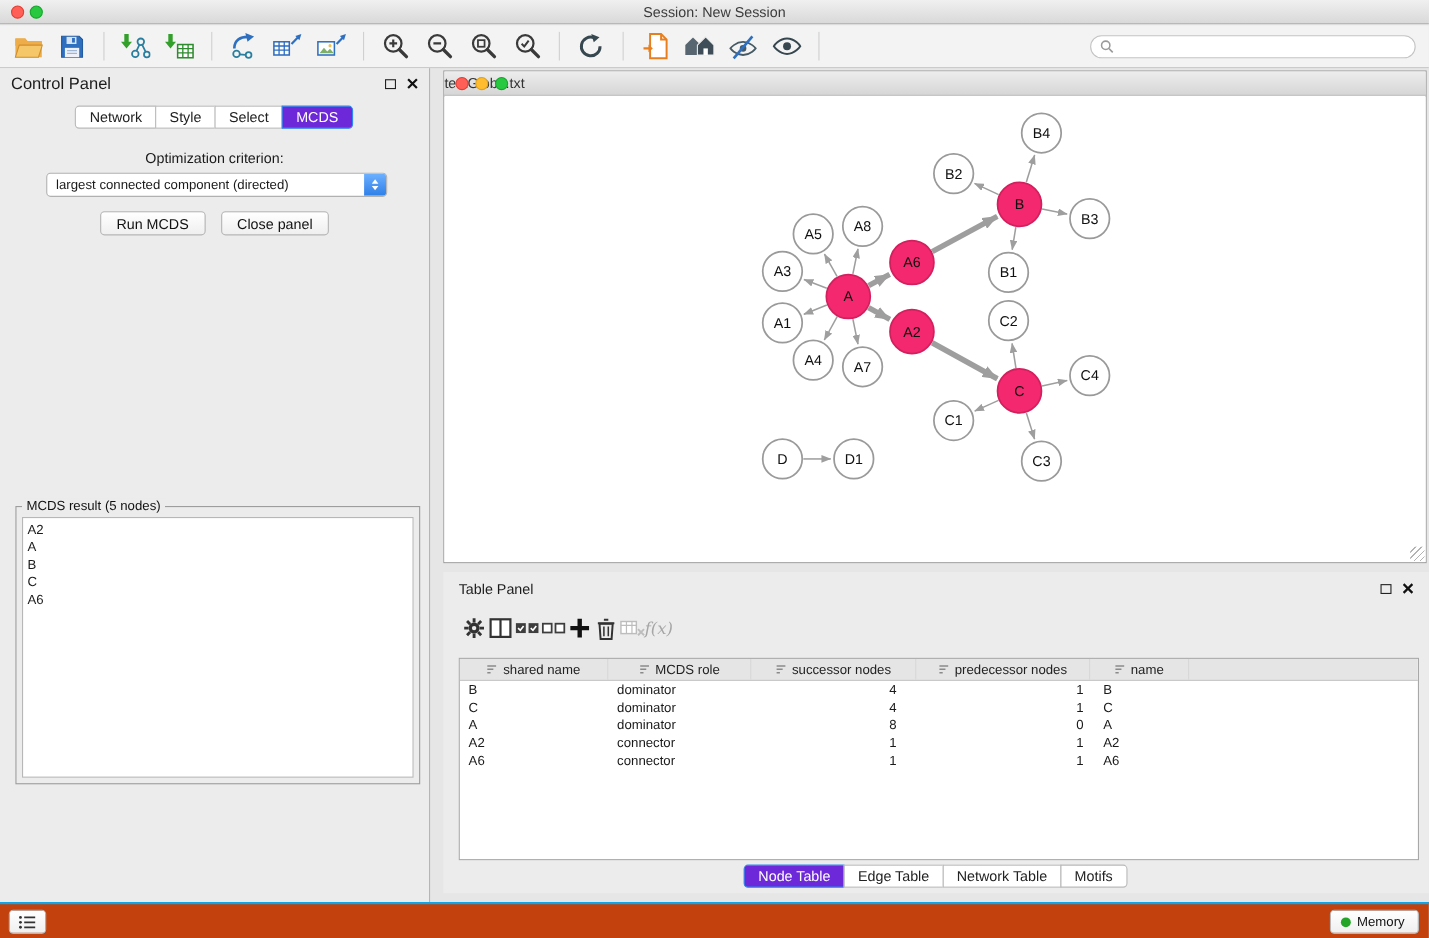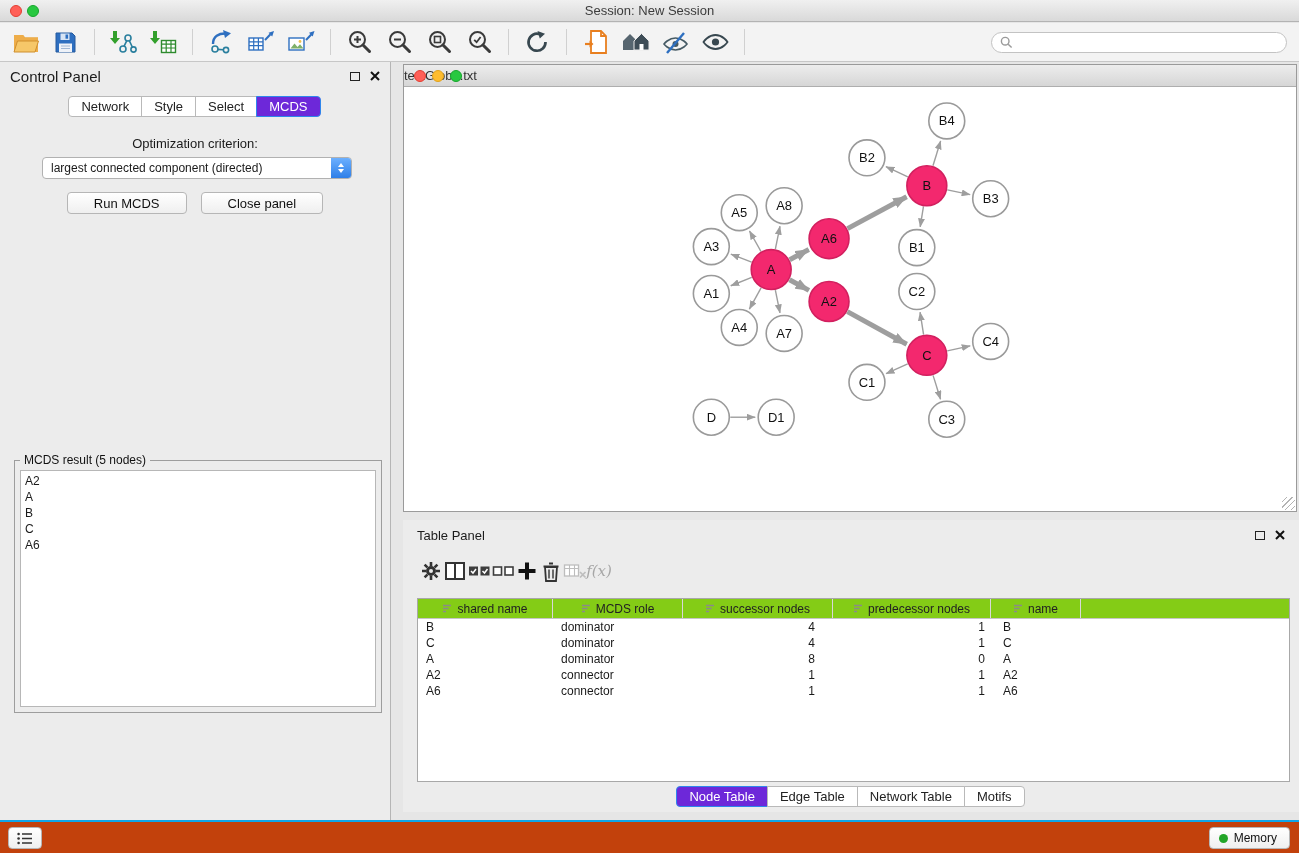--- a/index.html
+++ b/index.html
@@ -31,21 +31,21 @@
   .seg:last-child{border-radius:0 4px 4px 0}
   .seg.active{background:#6d28d9;border-color:#2f86ec;color:#fff}
   .opt-label{position:absolute;top:74px;left:0;width:100%;text-align:center;font-size:13px}
   .dropdown{position:absolute;left:42px;top:95px;width:310px;height:22px;background:#fff;border:1px solid #b1b1b1;border-radius:4px;display:flex;align-items:center;overflow:hidden}
   .dropdown .val{flex:1;padding:0 8px;font-size:12px;white-space:nowrap}
   .dd-step{width:20px;height:100%;background:linear-gradient(#6cb0ff,#2e7fe8);display:flex;flex-direction:column;align-items:center;justify-content:center}
   .tri{width:0;height:0;border-left:3.5px solid transparent;border-right:3.5px solid transparent}
   .tri.up{border-bottom:4px solid #fff;margin-bottom:2px}
   .tri.down{border-top:4px solid #fff}
   .cp-buttons{position:absolute;top:130px;left:0;width:100%;display:flex;justify-content:center;gap:14px}
-  .btn{height:22px;padding:0 26px;background:linear-gradient(#ffffff,#efefef);border:1px solid #b6b6b6;border-radius:4px;font-size:13px;display:flex;align-items:center;color:#111}
+  .btn{height:22px;padding:0 14px;background:linear-gradient(#ffffff,#efefef);border:1px solid #b6b6b6;border-radius:4px;font-size:13px;display:flex;align-items:center;color:#111}
   .result-box{position:absolute;left:14px;top:398px;width:368px;height:253px;border:1px solid #9d9d9d}
   .result-title{position:absolute;top:-8px;left:5px;background:#ececec;padding:0 4px;font-size:12px;color:#111}
   .result-list{position:absolute;left:5px;right:5px;top:9px;bottom:5px;background:#fff;border:1px solid #b7b7b7;padding:2px 4px;overflow:hidden}
   .result-item{font-size:12px;line-height:16px}
 
   
   .net-window{position:absolute;left:403px;top:64px;width:894px;height:448px;background:#fff;border:1px solid #9a9a9a}
   .nw-title{height:22px;background:linear-gradient(#ededed,#d6d6d6);border-bottom:1px solid #aeaeae;position:relative;display:flex;align-items:center;justify-content:flex-start;font-size:13px;color:#333}
   .nw-tl{position:absolute;top:5px;width:12px;height:12px;border-radius:50%}
   .nw-tl.red{left:10px;background:#ff5f57;border:1px solid #e33e32}
@@ -55,21 +55,21 @@
   .nw-canvas svg{width:100%;height:100%;display:block}
   .resize-corner{position:absolute;right:1px;bottom:1px;width:13px;height:13px;background:repeating-linear-gradient(135deg,transparent 0 3px,#b3b3b3 3px 4px)}
 
   
   .table-panel{position:absolute;left:403px;top:520px;width:896px;height:292px;background:#ececec}
   .tp-header{height:30px;display:flex;align-items:center;padding:0 14px;font-size:13px;color:#1c1c1c}
   .tp-toolbar{height:42px;display:flex;align-items:center;padding:0 16px;}
   .tp-icon{width:24px;height:24px;display:flex;align-items:center;justify-content:center}
   .fx{font-family:"DejaVu Serif",serif;font-style:italic;font-size:15px;color:#a6a6a6}
   .tp-table{position:absolute;left:14px;right:9px;top:78px;bottom:30px;background:#fff;border:1px solid #a8a8a8;overflow:hidden}
-  .tbl-header{display:flex;height:20px;background:#84cc16;border-bottom:1px solid #c6c6c6;font-size:12px}
+  .tbl-header{display:flex;height:20px;background:#e5e5e5;border-bottom:1px solid #c6c6c6;font-size:12px}
   .tbl-hcell{display:flex;align-items:center;justify-content:center;gap:5px;border-right:1px solid #d8d8d8;color:#222;flex:0 0 auto}
   .tbl-hcell.filler{flex:1 1 auto;border-right:none}
   .tbl-row{display:flex;height:16px;font-size:12px;align-items:center}
   .tbl-cell{padding:0 8px;white-space:nowrap;flex:0 0 auto}
   .tbl-row .tbl-cell:nth-child(3){padding-right:18px}
   .tbl-row .tbl-cell:nth-child(4){padding-right:6px}
   .tbl-row .tbl-cell:nth-child(5){padding-left:12px}
   .tp-tabs{position:absolute;bottom:5px;left:0;width:100%;display:flex;justify-content:center}
 
   

